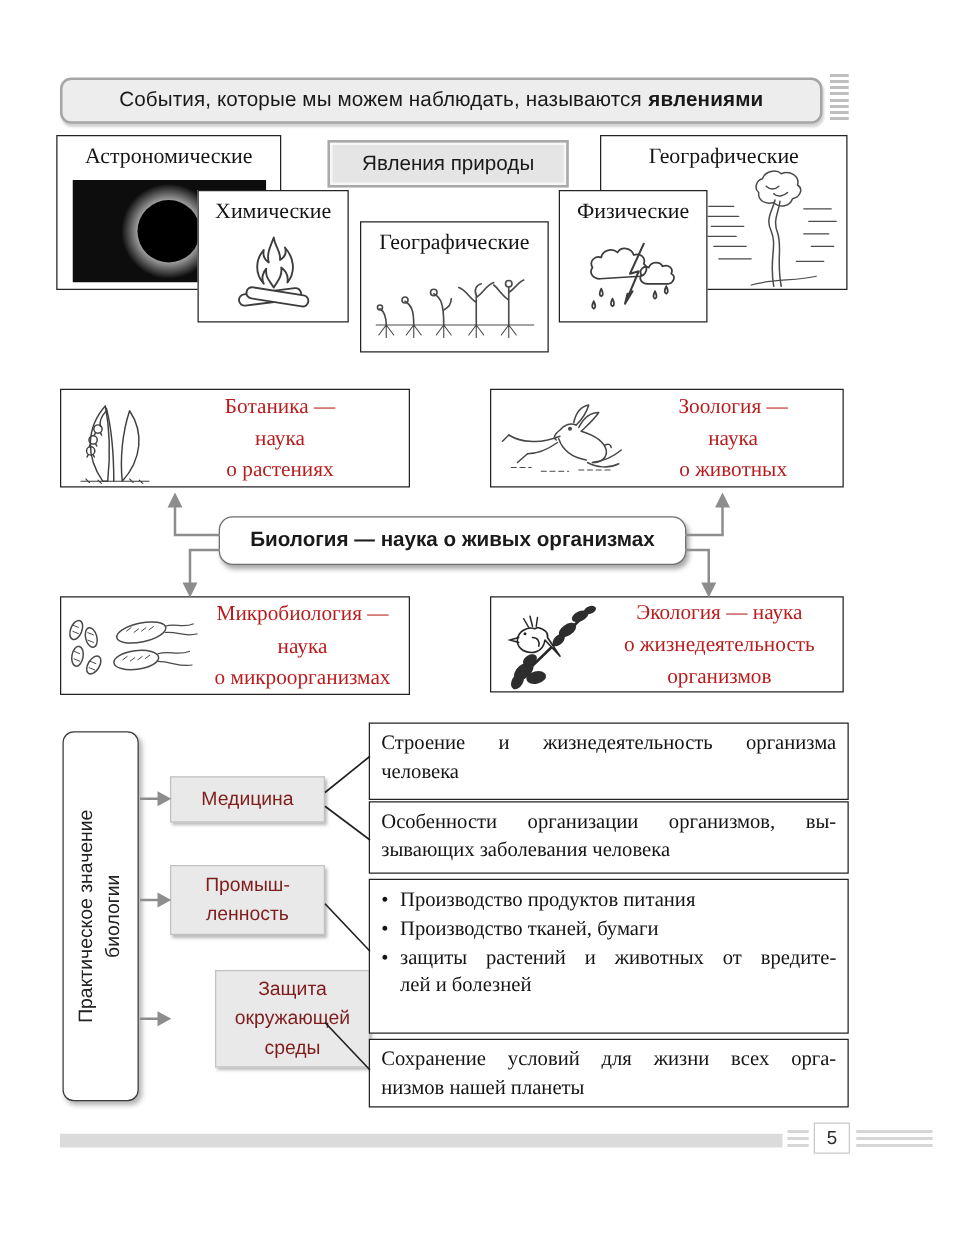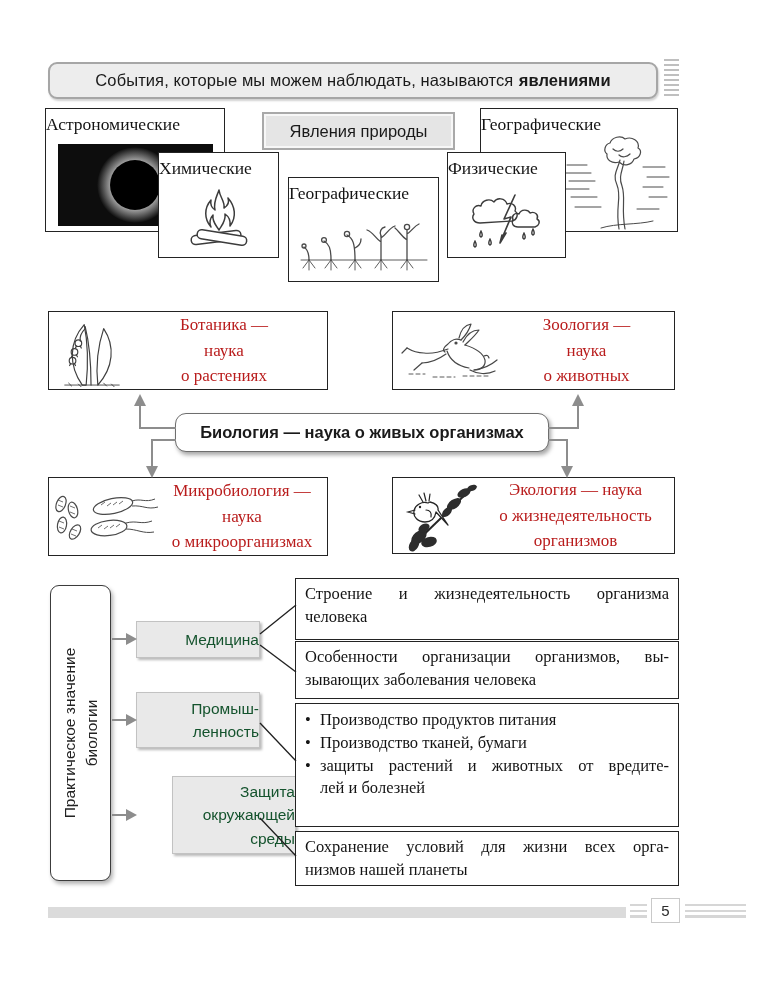--- a/index.html
+++ b/index.html
@@ -16,21 +16,21 @@
     left:48px; top:62px; width:610px; height:37px;
     background:#ededed; border:2px solid #a6a6a6; border-radius:9px;
     box-shadow:1px 2px 2px rgba(0,0,0,.18);
     font-size:16.5px; letter-spacing:.1px;
   }
   .banner b { margin-left:.32em; }
   .stripes { background:repeating-linear-gradient(to bottom,#bfbfbf 0 2.4px,transparent 2.4px 5px); }
 
   
   .pbox { background:#fff; border:1.6px solid #232323; z-index:2; }
-  .pbox .plabel { position:absolute; top:5px; left:0; right:0; 
+  .pbox .plabel { position:absolute; top:5px; left:0; right:0; text-align:center;
                   font-family:"Liberation Serif", serif; font-size:17.5px; color:#141414; }
   .back { z-index:1; }
   .nature {
     left:262px; top:112px; width:193px; height:38px;
     background:#e5e5e5; border:2px solid #a9a9a9; box-shadow:inset 0 0 0 2px #f7f7f7;
     font-size:16.5px; z-index:2;
   }
 
   
   .sci { background:#fff; border:1.6px solid #232323; display:flex; align-items:center; z-index:2; }
@@ -51,22 +51,22 @@
     box-shadow:2px 3px 4px rgba(0,0,0,.3); z-index:2;
   }
   .vtext {
     position:absolute; left:50%; top:50%;
     transform:translate(-50%,-50%) rotate(-90deg);
     width:290px; text-align:center; font-size:15.5px; line-height:1.45; color:#222;
     white-space:nowrap;
   }
   .gray-cat {
     background:#e9e9e9; border:1px solid #c2c2c2; box-shadow:1.5px 2px 2.5px rgba(0,0,0,.28);
-    font-size:15.5px; line-height:1.5; text-align:center; color:#14532d;
-    display:flex; flex-direction:column; align-items:flex-end; justify-content:center; z-index:2;
+    font-size:15.5px; line-height:1.5; text-align:center; color:#7f1d1d;
+    display:flex; flex-direction:column; align-items:center; justify-content:center; z-index:2;
   }
   .outcome {
     background:#fff; border:1.5px solid #232323;
     font-family:"Liberation Serif", serif; font-size:16.5px; line-height:1.38; color:#141414;
     padding:4px 9px 0 9px; z-index:2;
   }
   .jline { text-align:justify; text-align-last:justify; }
   .jlast { text-align:left; text-align-last:auto; }
   .brow { display:flex; }
   .bdot { flex:0 0 15px; }

